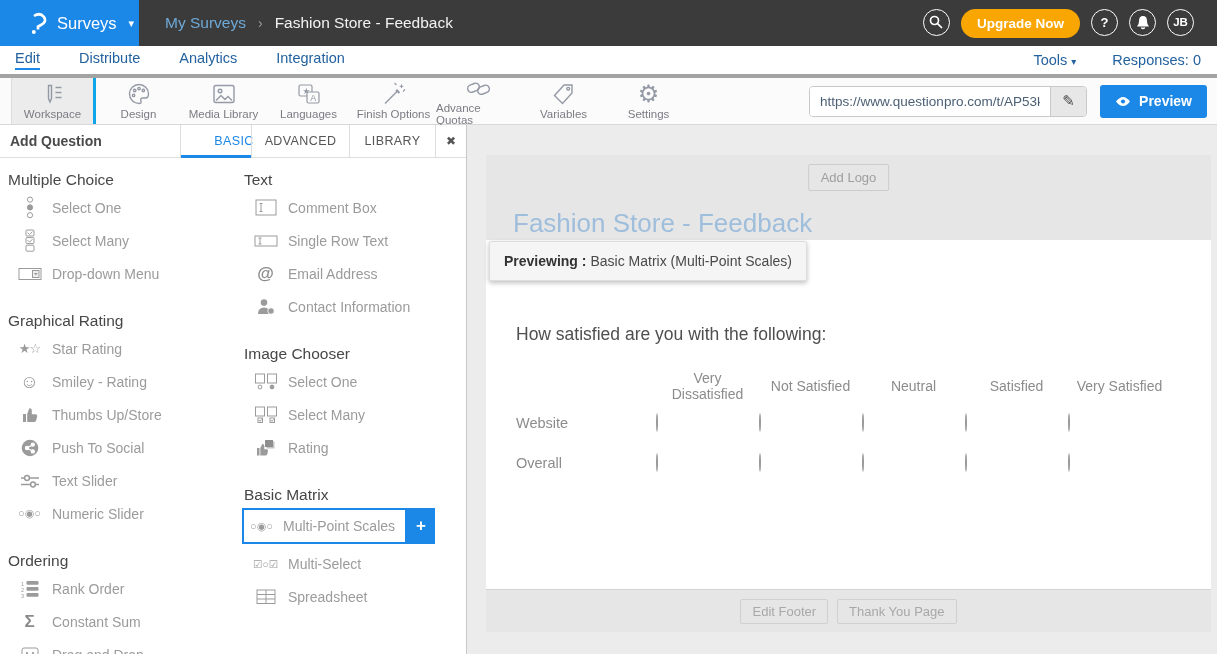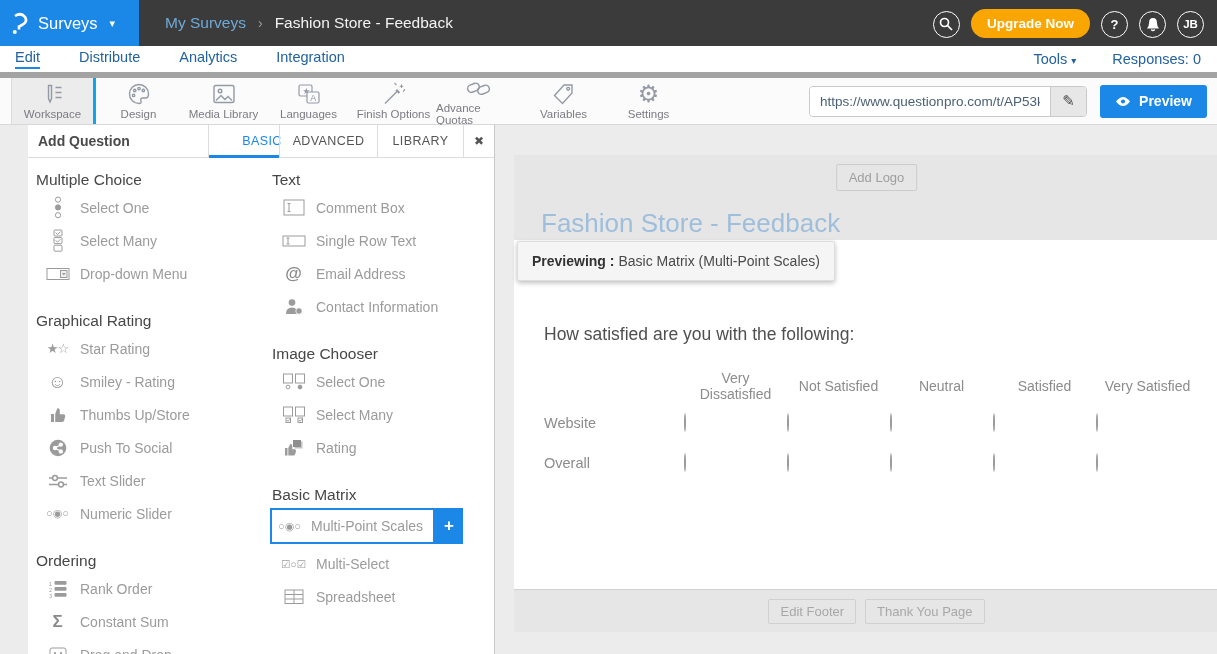--- a/index.html
+++ b/index.html
@@ -2,32 +2,32 @@
 <html><head>
 <meta charset="utf-8">
 <style>
   * { margin:0; padding:0; box-sizing:border-box; }
   html,body { width:1217px; height:654px; }
   body { font-family:"Liberation Sans", sans-serif; overflow:hidden; background:#ececec; }
   .app { position:relative; width:1217px; height:654px; overflow:hidden; }
 
   
   .topbar { position:absolute; top:0; left:0; right:0; height:46px; background:#3b3b3b; display:flex; align-items:center; }
-  .brand { width:139px; height:100%; background:#1b87e6; color:#fff; display:flex; align-items:center; padding-left:11px; gap:10px; font-size:16.5px; cursor:pointer; }
+  .brand { width:139px; height:100%; background:#1b87e6; color:#fff; display:flex; align-items:center; padding-left:30px; gap:10px; font-size:16.5px; cursor:pointer; }
   .brand .caret { font-size:11px; margin-left:2px; }
   .crumbs { margin-left:26px; font-size:15.5px; display:flex; align-items:center; gap:12px; }
   .crumb-parent { color:#6ea9d8; cursor:pointer; text-decoration:none; }
   .crumb-sep { color:#9a9a9a; font-size:14px; }
   .crumb-current { color:#f2f2f2; }
-  .top-actions { margin-left:auto; display:flex; align-items:flex-end; gap:11px; padding-right:13px; }
+  .top-actions { margin-left:auto; display:flex; align-items:flex-start; gap:11px; padding-right:23px; }
   .circle-btn { width:27px; height:27px; border:1.6px solid #fff; border-radius:50%; color:#fff; display:flex; align-items:center; justify-content:center; font-size:13px; font-weight:bold; background:transparent; cursor:pointer; }
   .upgrade-btn { background:#f9a602; color:#fff; border:0; border-radius:15px; height:29px; padding:0 16px; font-size:13.5px; font-weight:bold; cursor:pointer; }
 
   
-  .navrow { position:absolute; top:46px; left:0; right:0; height:32px; background:#fff; display:flex; align-items:center; border-bottom:6px solid #a3a3a3; }
+  .navrow { position:absolute; top:46px; left:0; right:0; height:32px; background:#fff; display:flex; align-items:center; border-bottom:4px solid #a3a3a3; }
   .nav-tabs { display:flex; gap:39px; padding-left:15px; }
   .nav-tab { font-size:14.5px; color:#23629f; cursor:pointer; padding-bottom:2px; border-bottom:2px solid transparent; }
   .nav-tab.active { border-bottom-color:#1b87e6; }
   .nav-right { margin-left:auto; display:flex; align-items:center; gap:36px; padding-right:16px; font-size:14.5px; color:#23629f; }
   .nav-right .caret { font-size:10px; }
   .nav-link { cursor:pointer; }
 
   
   .toolbar { position:absolute; top:78px; left:0; right:0; height:47px; background:#fbfbfb; border-bottom:1px solid #d8d8d8; display:flex; align-items:stretch; padding-left:11px; }
   .tb-item { width:85px; display:flex; flex-direction:column; align-items:center; justify-content:center; gap:2px; color:#7b7b83; font-size:11.5px; cursor:pointer; }
@@ -36,21 +36,21 @@
   .toolbar-right { margin-left:auto; display:flex; align-items:center; gap:13px; padding-right:10px; }
   .urlbox { display:flex; height:31px; border:1px solid #c9c9c9; border-radius:4px; overflow:hidden; background:#fff; }
   .urlbox input { width:240px; border:0; outline:none; padding:0 10px; font-size:13.5px; color:#4c6075; font-family:"Liberation Sans",sans-serif; }
   .pencil-btn { width:36px; background:#e7e7e7; border:0; border-left:1px solid #c9c9c9; color:#4a4a4a; font-size:15px; cursor:pointer; }
   .preview-btn { height:33px; background:#1b87e6; color:#fff; border:0; border-radius:3px; padding:0 15px; font-size:14px; font-weight:bold; display:flex; align-items:center; gap:8px; cursor:pointer; }
 
   
   .main { position:absolute; top:125px; left:0; right:0; bottom:0; display:flex; }
 
   
-  .panel { width:467px; background:#fff; border-right:1px solid #c8c8c8; display:flex; flex-direction:column;margin-left:28px; }
+  .panel { width:467px; background:#fff; border-right:1px solid #c8c8c8; display:flex; flex-direction:column; }
   .panel-head { height:33px; min-height:33px; border-bottom:1px solid #ddd; display:flex; align-items:stretch; }
   .panel-title { font-weight:bold; color:#4a4a4a; font-size:14px; padding-left:10px; display:flex; align-items:center; flex:1; }
   .ptab { border-left:1px solid #ddd; display:flex; align-items:center; justify-content:center; font-size:12.5px; letter-spacing:.4px; color:#555; cursor:pointer; position:relative; }
   .ptab.w1{width:71px;padding-left:36px;} .ptab.w2{width:98px;} .ptab.w3{width:86px;}
   .ptab.active { color:#1b87e6; }
   .ptab.active::after { content:''; position:absolute; left:0; right:0; bottom:-1px; height:3px; background:#1b87e6; }
   .panel-close { width:31px; border:0; border-left:1px solid #ddd; background:transparent; color:#555; font-size:12px; cursor:pointer; }
   .panel-body { display:flex; padding-top:12px; overflow:hidden; flex:1; }
   .panel-col { width:236px; }
   .panel-col + .panel-col { width:230px; }

